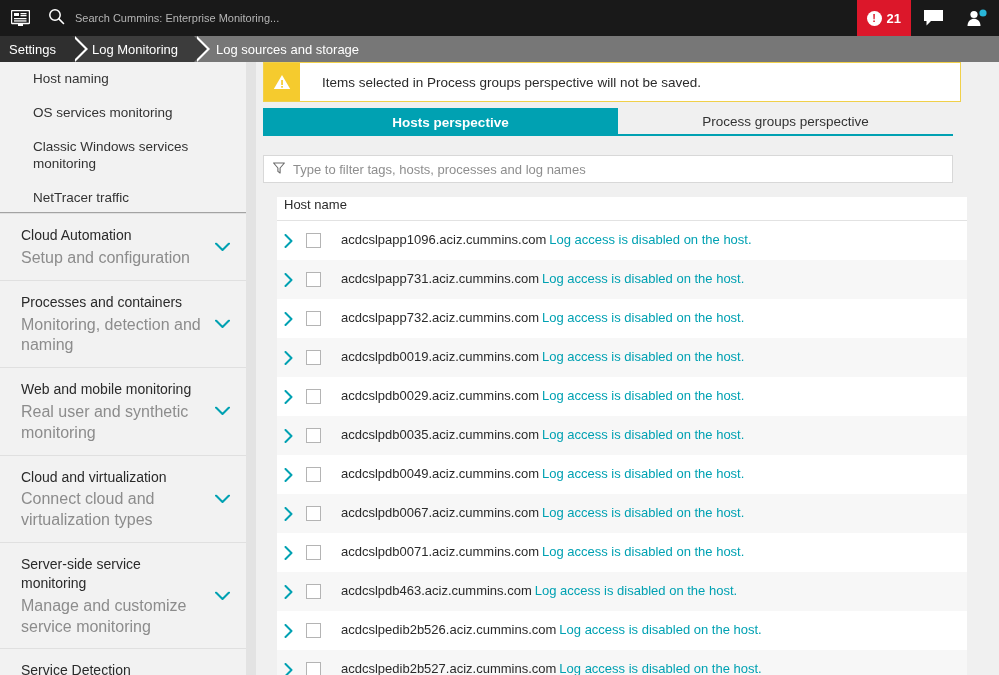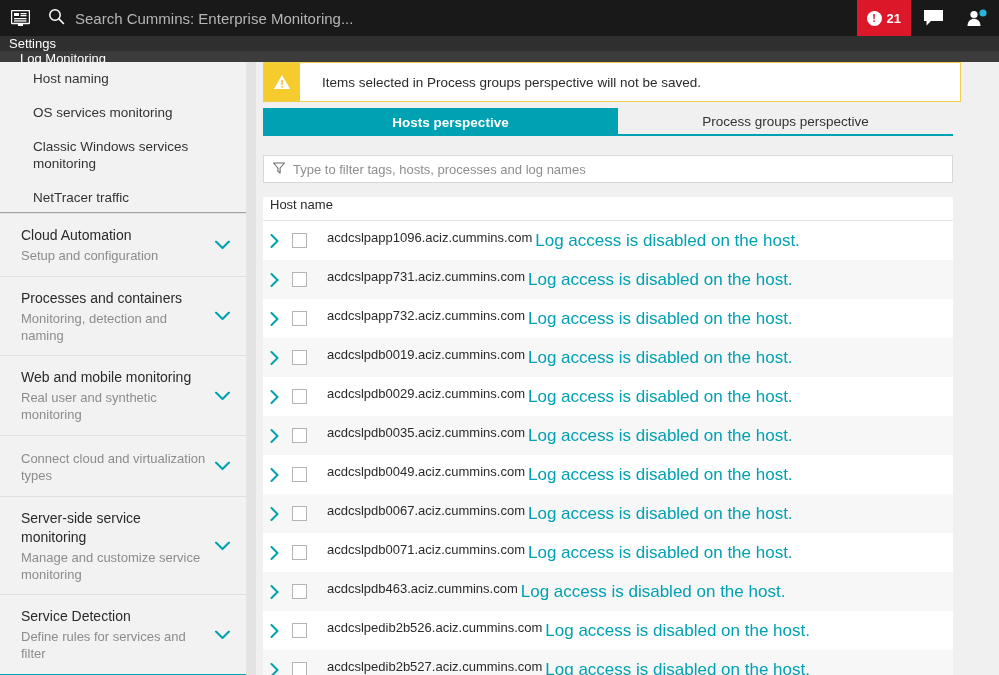--- a/index.html
+++ b/index.html
@@ -23,21 +23,21 @@
     color: #ffffff;
   }
   #search-wrap {
     flex: 1; height: 36px;
     display: flex; align-items: center; gap: 10px;
     padding-left: 8px;
   }
   #search-input {
     flex: 1; height: 34px;
     background: transparent; border: none; outline: none;
-    color: #cfcfcf; font-size: 15px;
+    color: #cfcfcf; font-size: 11px;
     font-family: "Liberation Sans", sans-serif;
   }
   #search-input::placeholder { color: #b5b5b5; }
   #alert-badge {
     height: 36px; min-width: 52px;
     background: #dc172a;
     display: flex; align-items: center; justify-content: center; gap: 5px;
     color: #fff; font-size: 13px; font-weight: bold;
     padding: 0 10px;
   }
@@ -53,21 +53,20 @@
     display: flex; align-items: center; justify-content: center;
   }
 
   
   #breadcrumb {
     position: absolute; top: 36px; left: 0;
     width: 999px; height: 26px;
     background: #777777;
     display: flex; align-items: stretch;
     font-size: 13px;
-    flex-direction: column;
   }
   .crumb {
     display: flex; align-items: center;
     position: relative;
     padding: 0 16px 0 10px;
     color: #ffffff;
     white-space: nowrap;
   }
   .crumb.c1 { background: #2f2f2f; padding-left: 9px; }
   .crumb.c2 { background: #3c3c3c; padding-left: 20px; }
@@ -112,21 +111,21 @@
   .sb-section {
     position: relative;
     padding: 12px 36px 11px 21px;
     border-top: 1px solid #e0e0e0;
   }
   .sb-section.active {
     border-top: 2px solid #00a1b2;
     background: #f2f2f2;
   }
   .sb-title { font-size: 14px; color: #2a2a2a; line-height: 1.35; }
-  .sb-sub { font-size: 13px; color: #8c8c8c; margin-top: 3px; line-height: 1.3; }
+  .sb-sub { font-size: 16px; color: #8c8c8c; margin-top: 3px; line-height: 1.3; }
   .sb-chevron {
     position: absolute; right: 16px; top: 50%;
     transform: translateY(-50%);
     color: #00a1b2;
     display: flex; align-items: center;
   }
 
   #sidebar-gutter {
     position: absolute; top: 0; left: 246px;
     width: 10px; height: 613px;
@@ -184,21 +183,21 @@
     padding: 0 9px; gap: 8px;
   }
   #filter-input {
     flex: 1; border: none; outline: none; background: transparent;
     font-size: 13px; color: #555;
     font-family: "Liberation Sans", sans-serif;
   }
   #filter-input::placeholder { color: #8e8e8e; }
 
   #table {
-    position: absolute; top: 135px; left: 7px;
+    position: absolute; top: 135px; left: 21px;
     width: 690px; height: 478px;
     background: #ffffff;
     overflow: hidden;
   }
   #col-header {
     height: 24px;
     display: flex; align-items: flex-start;
     padding-left: 7px;
     font-size: 13px; color: #2a2a2a;
     border-bottom: 1px solid #e2e2e2;
@@ -214,21 +213,21 @@
     width: 22px; display: flex; align-items: center; justify-content: flex-start;
     color: #00a1b2;
   }
   .row-checkbox {
     width: 15px; height: 15px;
     border: 1px solid #b4b4b4; background: #ffffff;
     margin-right: 20px; flex: none;
   }
   .row-texts { display: flex; flex-direction: row; gap: 3px; }
   .row-host { font-size: 13px; color: #2a2a2a; line-height: 1.15; }
-  .row-status { font-size: 17px; color: #00a1b2; line-height: 1.15; }
+  .row-status { font-size: 13px; color: #00a1b2; line-height: 1.15; }
 </style>
 </head>
 <body>
 
 <div id="topbar">
   <div class="tb-icon">
     <svg width="19" height="16" viewBox="0 0 19 16">
       <rect x="0.5" y="0.5" width="18" height="13" rx="1" fill="none" stroke="#fff" stroke-width="1.4"></rect>
       <rect x="3" y="3" width="5" height="3" fill="#fff"></rect>
       <rect x="9.5" y="3" width="6" height="1.3" fill="#fff"></rect>
@@ -318,20 +317,21 @@
       <div class="sb-title">Web and mobile monitoring</div>
       <div class="sb-sub">Real user and synthetic monitoring</div>
       <span class="sb-chevron">
         <svg width="15" height="9" viewBox="0 0 15 9">
             <polyline points="1,1 7.5,7.5 14,1" fill="none" stroke="#00a1b2" stroke-width="2.1" stroke-linecap="round" stroke-linejoin="round"></polyline>
           </svg>
       </span>
     </div>
 
     <div class="sb-section">
+      <div class="sb-title">Cloud and virtualization</div>
       <div class="sb-sub">Connect cloud and virtualization types</div>
       <span class="sb-chevron">
         <svg width="15" height="9" viewBox="0 0 15 9">
             <polyline points="1,1 7.5,7.5 14,1" fill="none" stroke="#00a1b2" stroke-width="2.1" stroke-linecap="round" stroke-linejoin="round"></polyline>
           </svg>
       </span>
     </div>
 
     <div class="sb-section">
       <div class="sb-title">Server-side service monitoring</div>

